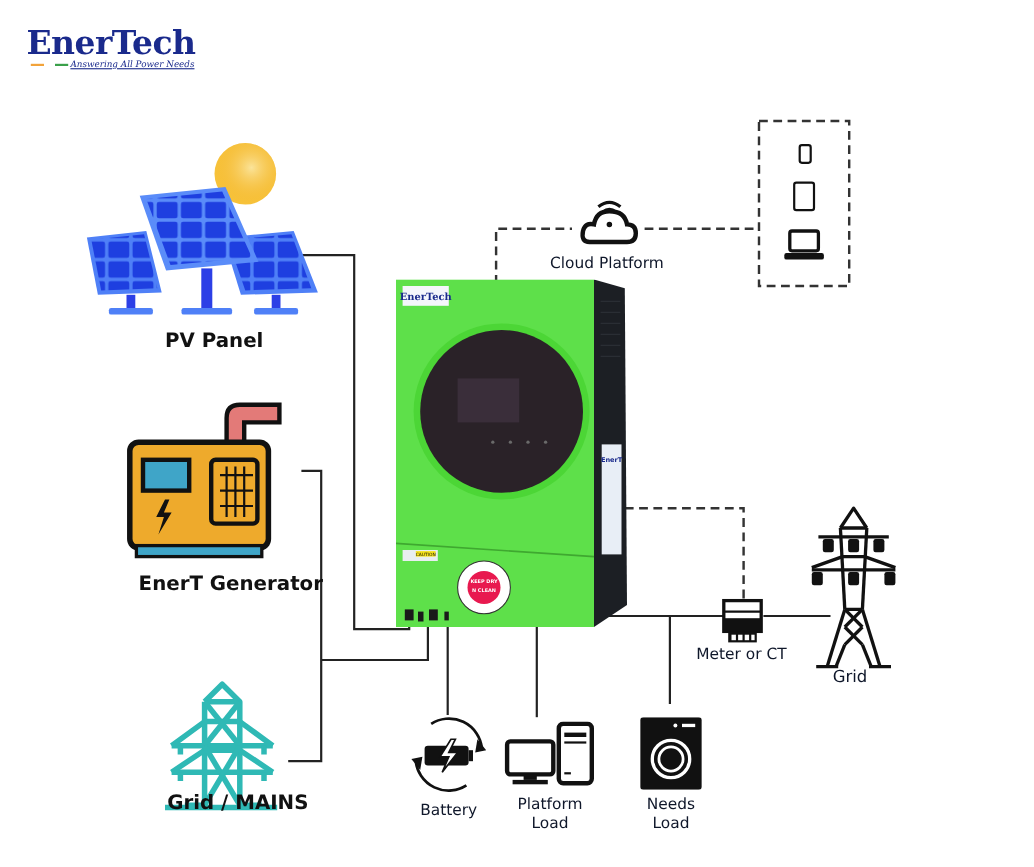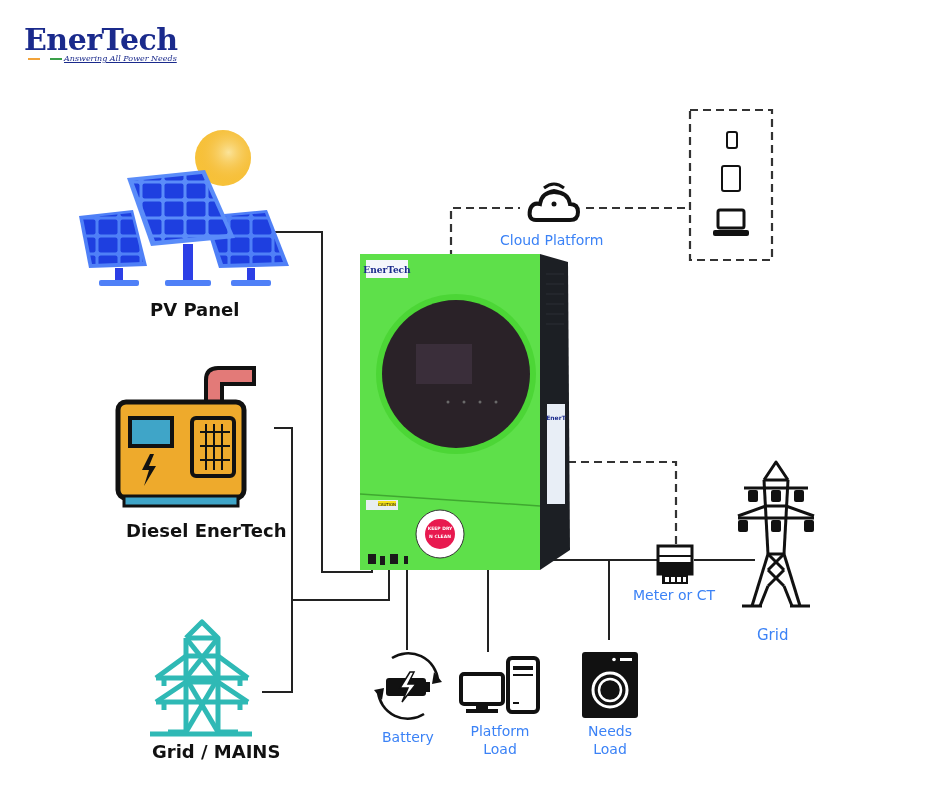--- a/index.html
+++ b/index.html
@@ -1,20 +1,20 @@
 <!DOCTYPE html>
 <html><head>
 <meta charset="utf-8">
 <style>
   html,body{margin:0;padding:0;background:#ffffff;}
   body{width:940px;height:788px;position:relative;overflow:hidden;font-family:"DejaVu Sans","Liberation Sans",sans-serif;}
   .abs{position:absolute;}
   .label{position:absolute;font-family:"DejaVu Sans",sans-serif;color:#111;text-align:center;white-space:nowrap;}
   .label.bold{font-weight:bold;font-size:18px;}
-  .label.reg{font-size:14px;color:#3b82f6;line-height:18px;}
+  .label.reg{font-size:14px;color:#0f172a;line-height:18px;}
   .logo-main{position:absolute;left:24px;top:22px;font-family:"DejaVu Serif",serif;font-weight:bold;font-size:30px;color:#1a2a8c;letter-spacing:-0.5px;}
   .logo-sub{position:absolute;left:64px;top:54px;font-family:"DejaVu Serif",serif;font-style:italic;font-size:8px;color:#1a2a8c;text-decoration:underline;}
   .logo-bar1{position:absolute;left:28px;top:58px;width:12px;height:2px;background:#f2a33a;}
   .logo-bar2{position:absolute;left:50px;top:58px;width:12px;height:2px;background:#3aa04a;}
   svg.lines{position:absolute;left:0;top:0;}
 </style>
 </head>
 <body>
 
 <div>
@@ -98,21 +98,21 @@
         <line x1="86" y1="84" x2="116" y2="84"></line>
         <line x1="86" y1="98" x2="116" y2="98"></line>
       <line x1="92" y1="62" x2="92" y2="108"></line>
         <line x1="100" y1="62" x2="100" y2="108"></line>
         <line x1="108" y1="62" x2="108" y2="108"></line>
     </g>
     <polygon points="36,92 28,108 35,108 30,124 42,104 35,104 40,92" fill="#111"></polygon>
     <rect x="10" y="134" width="114" height="10" fill="#3fa5c8" stroke="#111" stroke-width="3"></rect>
   </svg>
 </div>
-<div class="label bold" style="left:126px;top:520px;">Diesel EnerTech</div>
+<div class="label bold" style="left:126px;top:520px;">EnerT Generator</div>
 
 <div class="abs" style="left:146px;top:612px;width:110px;height:128px;">
   <svg width="110" height="128">
     <g stroke="#2fb9b5" stroke-width="5" fill="none" stroke-linejoin="round">
       <polyline points="40,26 56,10 72,26 72,120"></polyline>
       <polyline points="40,26 40,120"></polyline>
       <line x1="40" y1="26" x2="72" y2="26"></line>
       <polyline points="10,66 40,44 72,44 102,66"></polyline>
       <line x1="10" y1="66" x2="102" y2="66"></line>
       <polyline points="10,90 40,70 72,70 102,90"></polyline>
@@ -124,21 +124,21 @@
       <line x1="40" y1="120" x2="22" y2="120"></line>
         <line x1="72" y1="120" x2="92" y2="120"></line>
       <line x1="4" y1="122" x2="106" y2="122"></line>
       <line x1="18" y1="66" x2="18" y2="74"></line>
         <line x1="94" y1="66" x2="94" y2="74"></line>
       <line x1="18" y1="90" x2="18" y2="98"></line>
         <line x1="94" y1="90" x2="94" y2="98"></line>
     </g>
   </svg>
 </div>
-<div class="label bold" style="left:152px;top:741px;">Grid / MAINS</div>
+<div class="label bold" style="left:152px;top:719px;">Grid / MAINS</div>
 
 <div class="abs" style="left:360px;top:254px;width:212px;height:320px;">
   <svg width="212" height="320">
     <rect x="0" y="0" width="180" height="316" fill="#5ee04a"></rect>
     <polygon points="180,0 208,8 210,296 180,316" fill="#1c1f24"></polygon>
     <g stroke="#2a2e34" stroke-width="1">
       <line x1="186" y1="20" x2="204" y2="20"></line>
         <line x1="186" y1="30" x2="204" y2="30"></line>
         <line x1="186" y1="40" x2="204" y2="40"></line>
       <line x1="186" y1="50" x2="204" y2="50"></line>
@@ -281,13 +281,13 @@
     <g fill="#111">
       <rect x="14" y="32" width="10" height="12" rx="2"></rect>
         <rect x="37" y="32" width="10" height="12" rx="2"></rect>
         <rect x="60" y="32" width="10" height="12" rx="2"></rect>
       <rect x="4" y="62" width="10" height="12" rx="2"></rect>
         <rect x="37" y="62" width="10" height="12" rx="2"></rect>
         <rect x="70" y="62" width="10" height="12" rx="2"></rect>
     </g>
   </svg>
 </div>
-<div class="label reg" style="left:757px;top:626px;font-size:15px;">Grid</div>
+<div class="label reg" style="left:757px;top:606px;font-size:15px;">Grid</div>
 
 </body></html>

